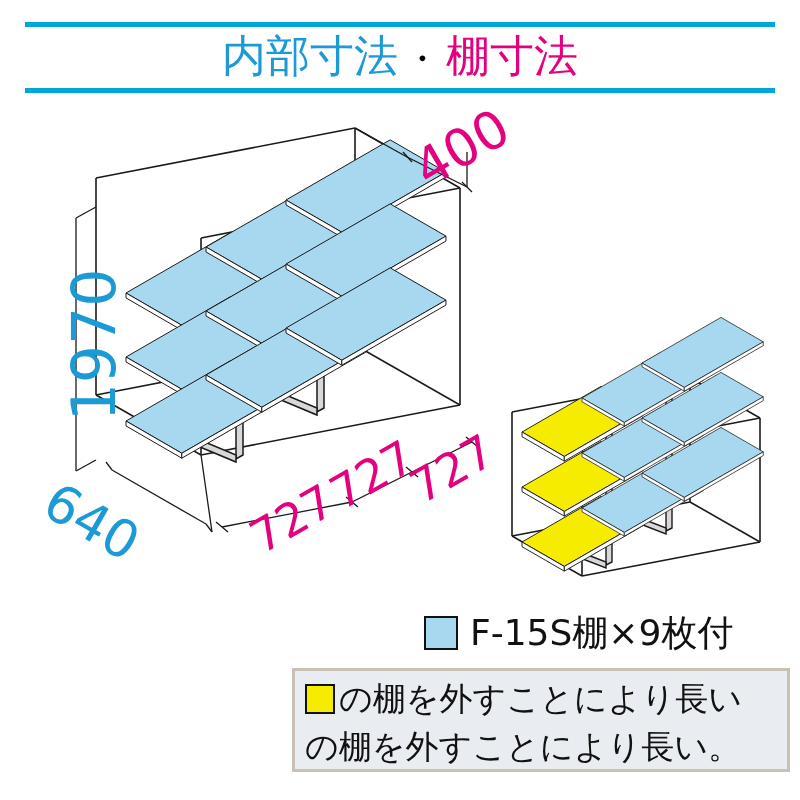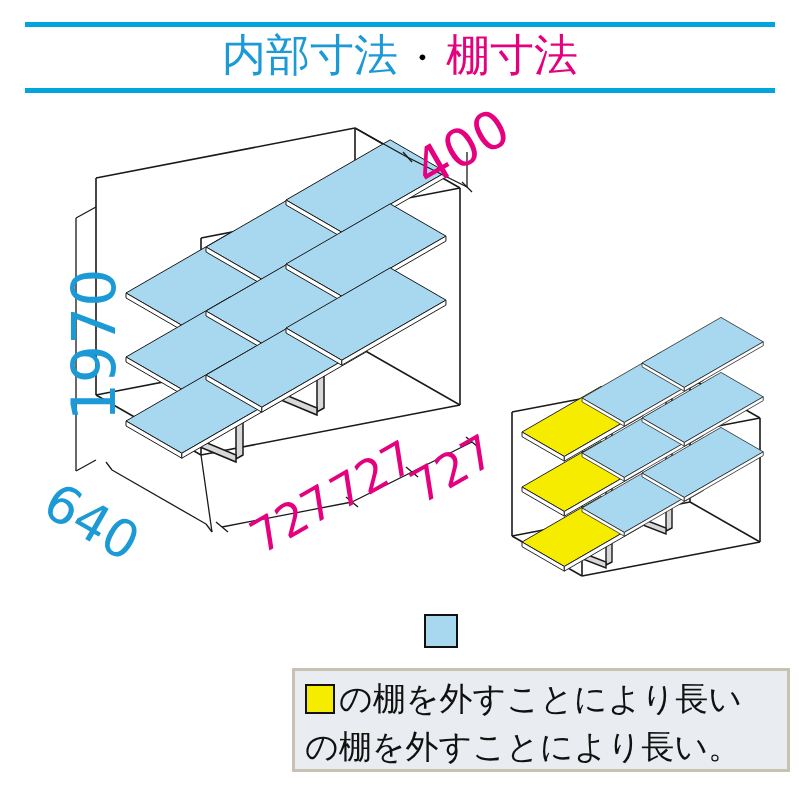--- a/index.html
+++ b/index.html
@@ -16,21 +16,21 @@
   
   .rule{position:absolute;left:25px;width:750px;height:5px;background:#00a5dc;}
   .rule.top{top:22px;}
   .rule.bottom{top:88px;}
 
   
   .title{
     position:absolute;left:0;top:27px;width:800px;
     text-align:center;
     font-size:44px;line-height:58px;
-    font-family:Liberation Serif, serif;
+    font-family:Liberation Sans, sans-serif;
     font-weight:400;
     white-space:nowrap;
   }
   .title .blue{color:#1b9ad6;}
   .title .dot{color:#000000;font-size:36px;padding:0 6px;}
   .title .mag{color:#e4007f;}
 
   
   .legend{
     position:absolute;left:424px;top:614px;
@@ -270,20 +270,21 @@
 
   <div class="dim blue" id="dim-1970">1970</div>
   <div class="dim blue" id="dim-640">640</div>
   <div class="dim mag" id="dim-400">400</div>
   <div class="dim mag" id="dim-727a">727</div>
   <div class="dim mag" id="dim-727b">727</div>
   <div class="dim mag" id="dim-727c">727</div>
 
   <div class="legend">
     <span class="swatch"></span>
+    <span class="ltext">F-15S棚×9枚付</span>
   </div>
 
   <div class="note">
     <div class="nline">
       <span class="yswatch"></span>
       <span>の棚を外すことにより長い</span>
     </div>
     <div class="nline">
       <span>の棚を外すことにより長い。</span>
     </div>

